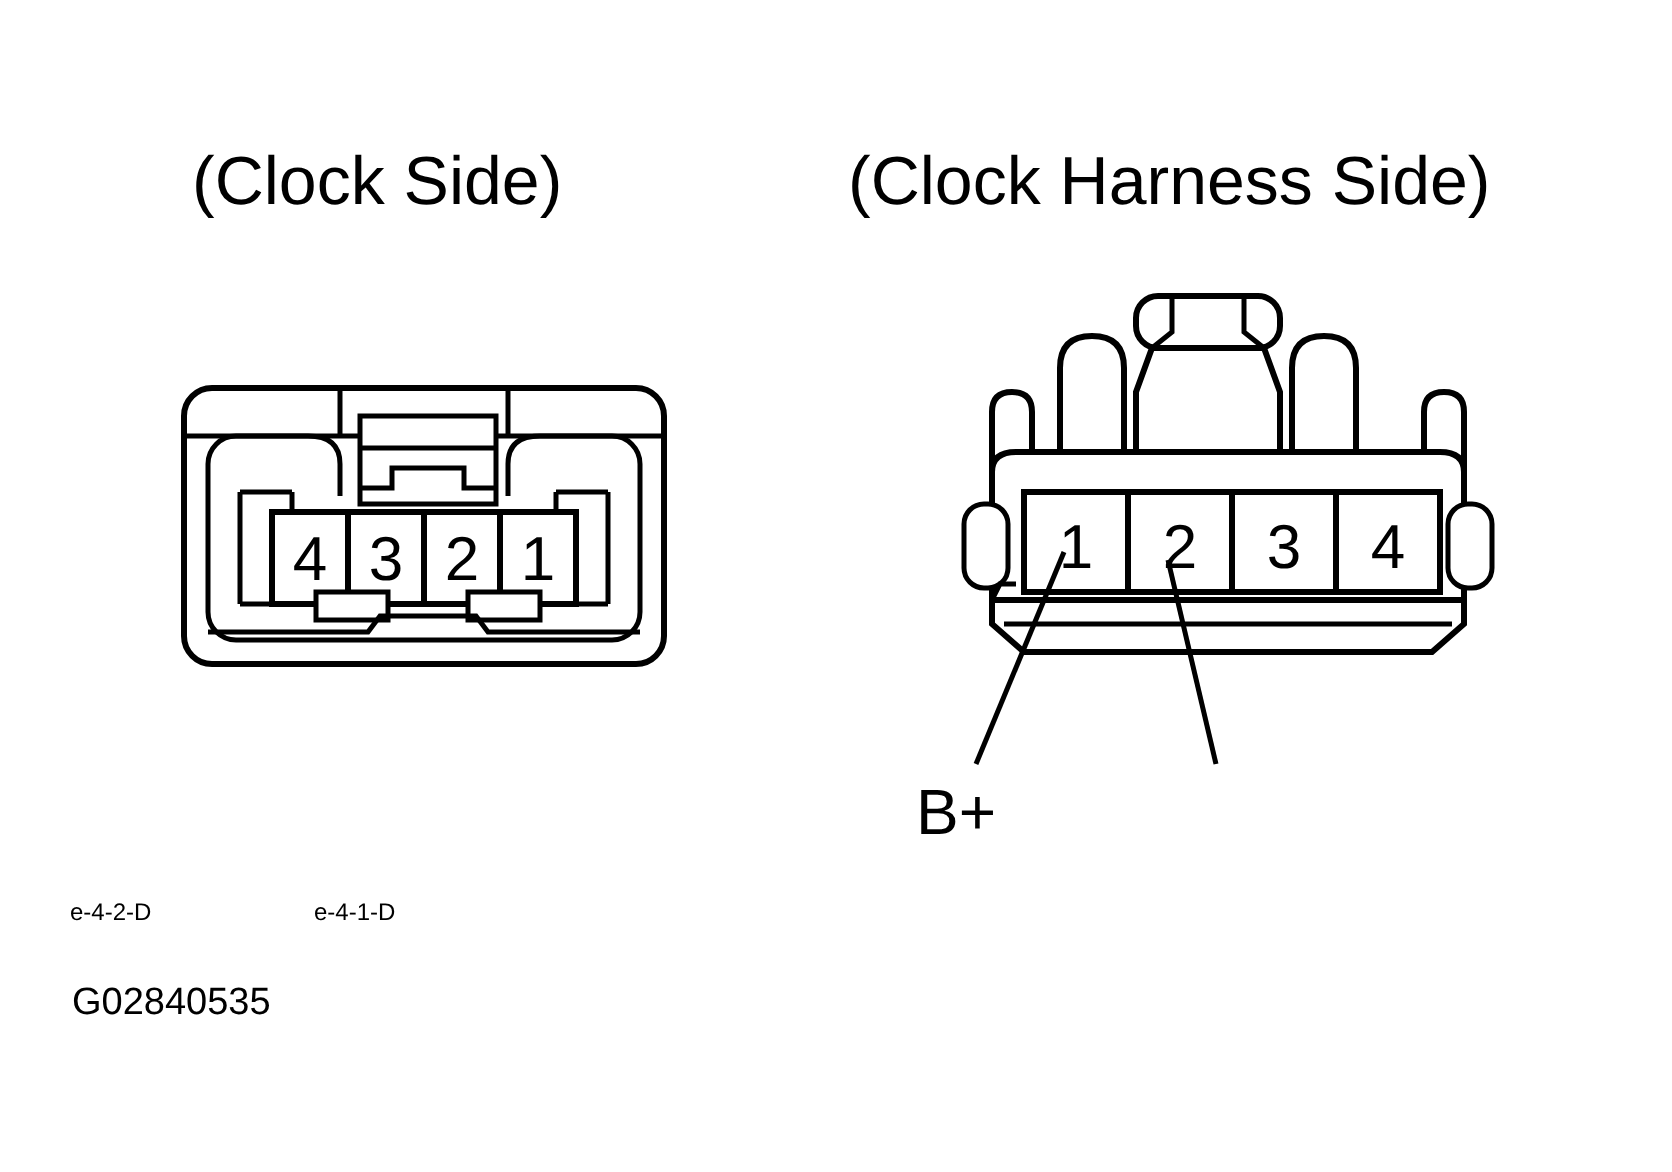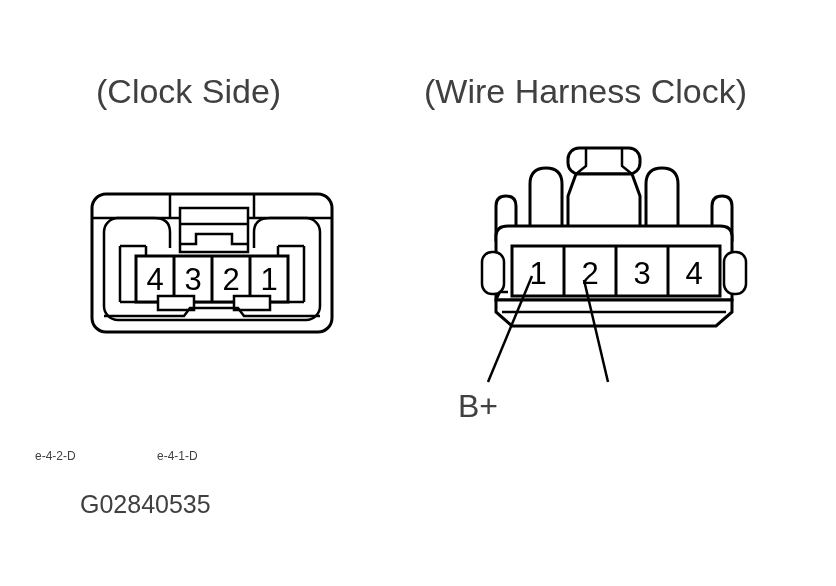--- a/index.html
+++ b/index.html
@@ -22,41 +22,40 @@
     position: absolute;
     left: 0;
     top: 0;
     width: 836px;
     height: 586px;
   }
 
   .lbl {
     position: absolute;
     white-space: nowrap;
-    color: #404040;
+    color: #000000;
     line-height: 1;
   }
 
   .heading {
     font-size: 34px;
     font-weight: normal;
     letter-spacing: 0px;
   }
 
   .pinlabel {
     font-size: 32px;
   }
 
   .codetext {
     font-size: 12px;
   }
 
   .idtext {
-    font-size: 25px;
-    margin-left: 44px;
+    font-size: 19px;
   }
 
   svg.diagram {
     position: absolute;
     left: 0;
     top: 0;
     width: 836px;
     height: 586px;
     overflow: visible;
   }
@@ -82,21 +81,21 @@
     text-anchor: middle;
   }
 </style>
 </head>
 <body>
 
 <div id="stage">
 
   <div class="lbl heading" style="left:96px; top:74px;">(Clock Side)</div>
 
-  <div class="lbl heading" style="left:424px; top:74px;">(Wire Harness Clock)</div>
+  <div class="lbl heading" style="left:424px; top:74px;">(Clock Harness Side)</div>
 
   <svg class="diagram" viewBox="0 0 836 586" xmlns="http://www.w3.org/2000/svg">
 
     <g>
 
       <rect class="fillwhite w3" x="92" y="194" width="240" height="138" rx="14" ry="14"></rect>
 
       <rect class="stroke w25" x="104" y="218" width="216" height="102" rx="14" ry="14"></rect>
 
       <path class="stroke w25" d="M 92 218 L 154 218 Q 170 218 170 232 L 170 248"></path>

